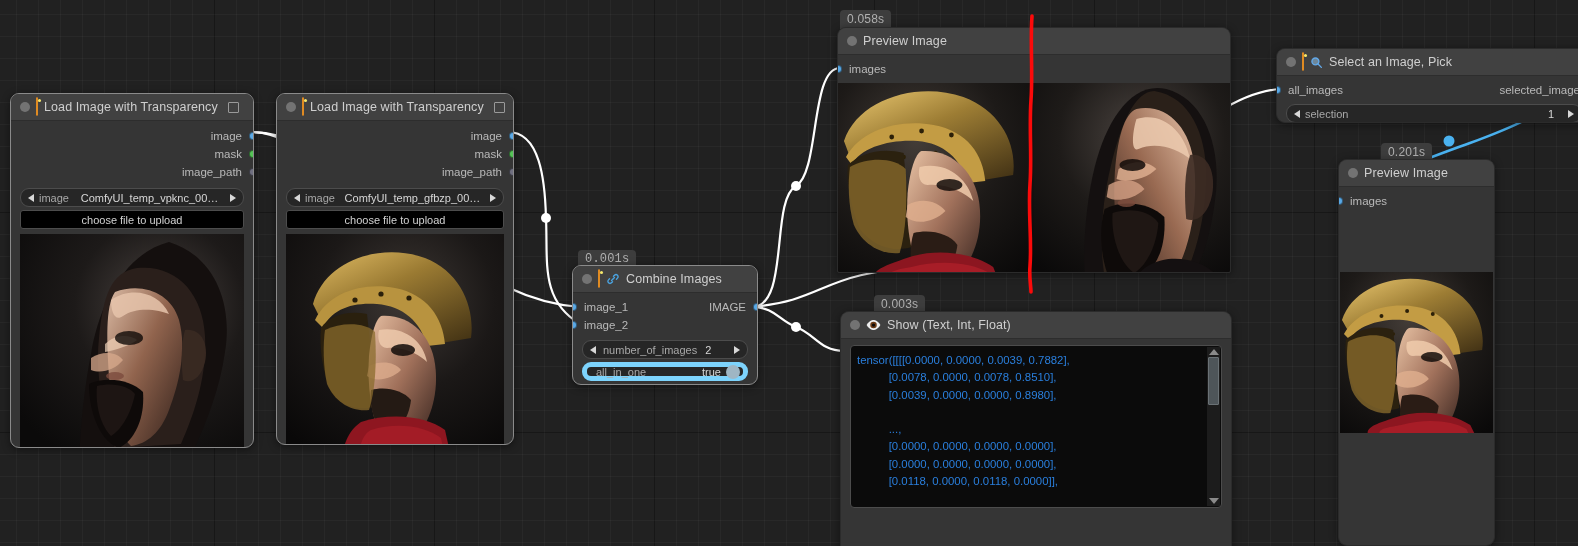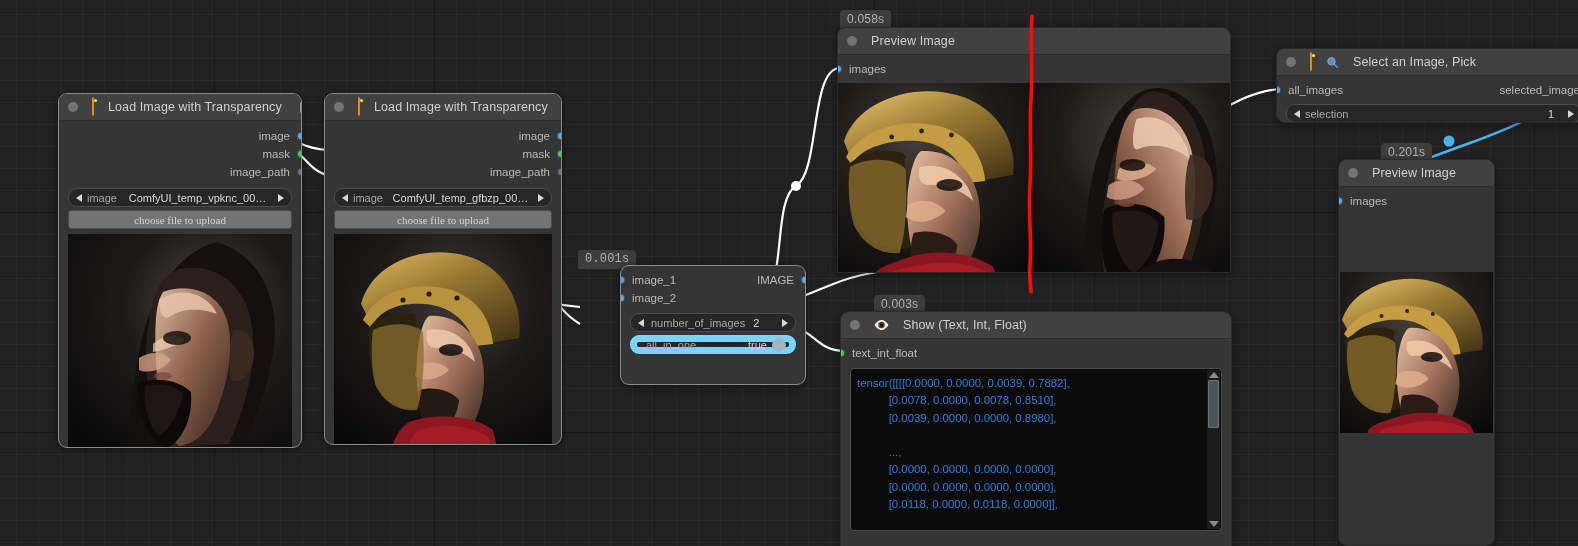--- a/index.html
+++ b/index.html
@@ -29,27 +29,27 @@
 
   
   .node {
     position: absolute;
     background: #353535;
     border-radius: 9px;
     border: 1px solid #2b2b2b;
     box-shadow: 0 2px 9px rgba(0,0,0,0.45);
     overflow: hidden;
   }
-  .node.outlined { border: 1px solid #8a8a8a; margin-left: 48px; }
+  .node.outlined { border: 1px solid #8a8a8a; }
 
   .node-header {
     height: 27px;
     display: flex;
     align-items: center;
-    gap: 14px;
+    gap: 6px;
     padding: 0 9px;
     background: #414141;
     border-bottom: 1px solid #2d2d2d;
   }
   .collapse-dot {
     width: 10px; height: 10px; border-radius: 50%;
     background: #737373; flex: 0 0 auto;
   }
   .node-title {
     font-size: 12.5px; color: #cfcfcf; white-space: nowrap;
@@ -118,30 +118,30 @@
   .arrow-r { border-left: 6px solid #d8d8d8; }
   .w-name { color: #a8a8a8; }
   .w-val  { margin-left: auto; color: #d6d6d6; overflow: hidden; text-overflow: ellipsis; white-space: nowrap; }
   .w-val.center { margin: 0 auto; text-align: right; }
 
   .widget.combo-center .w-name { margin-left: 2px; }
 
   .btn-widget {
     margin: 3px 9px;
     height: 19px;
-    background: #737373;
+    background: #000000;
     border: 1px solid #4c4c4c;
     border-radius: 3px;
     display: flex; align-items: center; justify-content: center;
-    font-size: 11px; color: #d2d2d2; font-family: Liberation Serif, serif;
+    font-size: 11px; color: #d2d2d2;
   }
 
   .toggle-widget {
     margin: 3px 9px; height: 19px;
-    background: #262626; border: 7px solid #7dd3fc; border-radius: 9px;
+    background: #262626; border: 5px solid #7dd3fc; border-radius: 9px;
     display: flex; align-items: center; padding: 0 3px 0 9px;
     font-size: 11px; color: #a8a8a8;
   }
   .toggle-widget .tval { margin-left: auto; color: #d6d6d6; margin-right: 5px; padding-left: 12px; }
   .toggle-knob { width: 14px; height: 14px; border-radius: 50%; background: #9fb6c4; }
 
   
   .badge {
     position: absolute;
     background: #3d3d3d;
@@ -334,20 +334,32 @@
           <path d="M40 96 C56 88 80 88 90 98 C92 130 90 158 84 176 C66 178 50 168 42 150 C38 132 38 110 40 96 Z" fill="#8a6b2c" opacity="0.75"></path>
           <path d="M76 188 C106 178 142 182 160 196 L166 223 L58 223 C58 210 64 196 76 188 Z" fill="#8e1620"></path>
           <path d="M86 196 C112 188 140 192 156 204 L160 223 L74 223 C74 212 78 200 86 196 Z" fill="#a31c26"></path>
         </svg>
       </div>
     </div>
   </div>
 
   <div class="badge" style="left:578px; top:250px;font-family:Liberation Mono, monospace;">0.001s</div>
   <div class="node outlined" style="left:572px; top:265px; width:186px; height:120px;">
+    <div class="node-header">
+      <span class="collapse-dot"></span>
+      <span class="ic"><span class="ic-img"></span></span>
+      <span class="ic">
+        <svg width="14" height="14" viewBox="0 0 24 24" fill="none" stroke="#4aa3e0" stroke-width="2.4" stroke-linecap="round">
+          <path d="M9.5 14.5 L14.5 9.5"></path>
+          <path d="M12.8 7.2 L14.6 5.4 a3.6 3.6 0 0 1 5.1 5.1 l-1.8 1.8"></path>
+          <path d="M11.2 16.8 L9.4 18.6 a3.6 3.6 0 0 1 -5.1 -5.1 l1.8 -1.8"></path>
+        </svg>
+      </span>
+      <span class="node-title">Combine Images</span>
+    </div>
     <div class="node-body">
       <div class="slot-row" style="margin-top:5px;">
         <span class="slot-dot in dot-image"></span>
         <span class="slot-label">image_1</span>
         <span class="slot-label" style="margin-left:auto;">IMAGE</span>
         <span class="slot-dot out dot-image"></span>
       </div>
       <div class="slot-row">
         <span class="slot-dot in dot-image"></span>
         <span class="slot-label">image_2</span>
@@ -458,24 +470,20 @@
       <span class="ic">
         <svg width="15" height="12" viewBox="0 0 24 18">
           <path d="M1 9 C5 2.5 9 1 12 1 C15 1 19 2.5 23 9 C19 15.5 15 17 12 17 C9 17 5 15.5 1 9 Z" fill="#efefef"></path>
           <circle cx="12" cy="9" r="5.2" fill="#6b3a14"></circle>
           <circle cx="12" cy="9" r="2.6" fill="#0a0a0a"></circle>
         </svg>
       </span>
       <span class="node-title">Show (Text, Int, Float)</span>
     </div>
     <div class="node-body">
-      <div class="slot-row" style="margin-top:5px;">
-        <span class="slot-dot in dot-any"></span>
-        <span class="slot-label">text_int_float</span>
-      </div>
       <div class="textbox" style="height:163px;">
         <pre>tensor([[[[0.0000, 0.0000, 0.0039, 0.7882],
           [0.0078, 0.0000, 0.0078, 0.8510],
           [0.0039, 0.0000, 0.0000, 0.8980],
 
           ...,
           [0.0000, 0.0000, 0.0000, 0.0000],
           [0.0000, 0.0000, 0.0000, 0.0000],
           [0.0118, 0.0000, 0.0118, 0.0000]],
 

